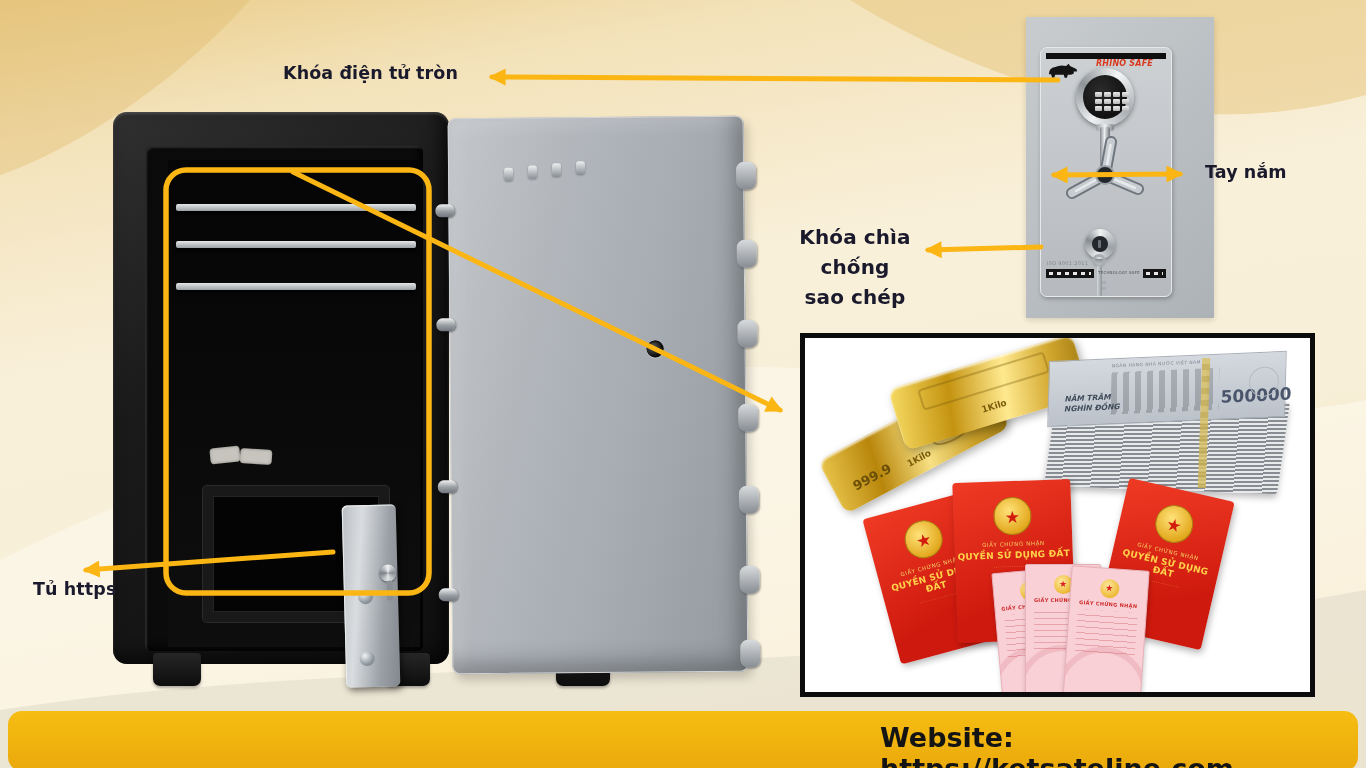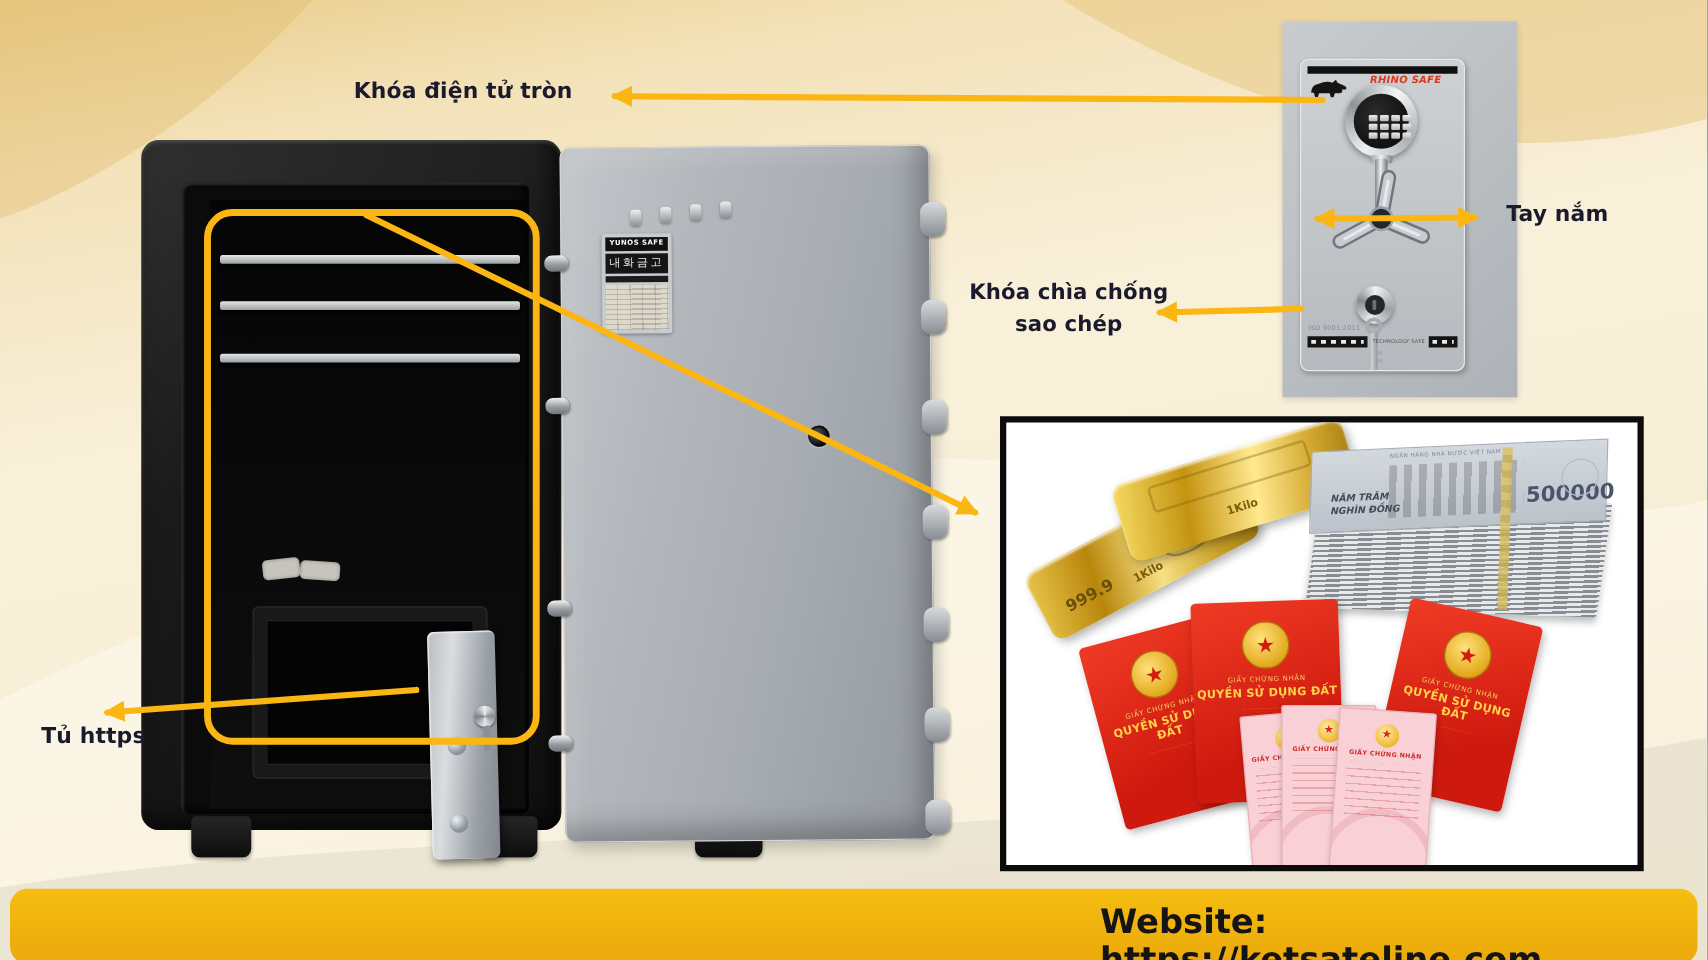--- a/index.html
+++ b/index.html
@@ -156,21 +156,21 @@
     border-radius:50%; border:6px solid rgba(228,150,160,.35);}
   .pb-emblem { margin:10px auto 3px; width:19px; height:19px; border-radius:50%;
     background:radial-gradient(circle at 40% 35%,#ffe9a0,#ecb62e 75%); line-height:19px; font-size:9px; color:#d22;}
   .pb-title { position:relative; font-size:5px; font-weight:bold; color:#cf2a2a; letter-spacing:.3px;}
   .pb-lines { position:relative; margin:4px 8px 0; height:46px;
     background:repeating-linear-gradient(180deg,transparent 0 5px,rgba(200,80,90,.35) 5px 6px);}
 
   
   #arrows { left:0; top:0; width:1366px; height:768px; z-index:5; pointer-events:none;}
   .callout { z-index:6; font-weight:bold; color:#1a1a2c; font-size:17.5px; letter-spacing:.1px;}
-  .callout.small { font-size:17px; line-height:1.5; text-align:center; width:160px;}
+  .callout.small { font-size:20px; line-height:1.5; text-align:center; width:160px;}
 
   
   .footer-bar { left:8px; top:711px; width:1350px; height:60px; z-index:7;
     background:linear-gradient(#f6bd12,#eaa90b); border-radius:14px;}
   .footer-text { position:absolute; top:11px; font-size:27px; font-weight:bold; color:#141414;}
 </style>
 </head>
 <body>
 
 <div id="canvas">
@@ -211,26 +211,20 @@
     <div class="door-stud" style="left:104px;top:46px"></div>
     <div class="door-stud" style="left:128px;top:44px"></div>
     <div class="door-hinge" style="top:46px"></div>
     <div class="door-hinge" style="top:124px"></div>
     <div class="door-hinge" style="top:204px"></div>
     <div class="door-hinge" style="top:288px"></div>
     <div class="door-hinge" style="top:370px"></div>
     <div class="door-hinge" style="top:450px"></div>
     <div class="door-hinge" style="top:524px"></div>
     <div class="door-hole"></div>
-    <div class="door-label">
-      <div class="dl-head">YUNOS SAFE</div>
-      <div class="dl-kor">내화금고</div>
-      <div class="dl-bar"></div>
-      <div class="dl-table"></div>
-    </div>
   </div>
 
   <div class="abs panel">
     <div class="plate"></div>
     <div class="plate-strip"></div>
     <svg class="rhino" viewBox="0 0 40 20">
       <path d="M1 13 Q1 6 8 5 Q14 2 20 4 L23 1.5 L24.5 4 L31 7 Q33 8 32 10 L28.5 10 Q30 13.5 24 13.5 L22 13.5 L21 17 L18.5 17 L17.5 13.5 L8 13.5 L7 17 L4.5 17 L3.5 13 Z" fill="#141414"></path>
     </svg>
     <div class="brand-red">RHINO SAFE</div>
     <div class="keypad-ring">

